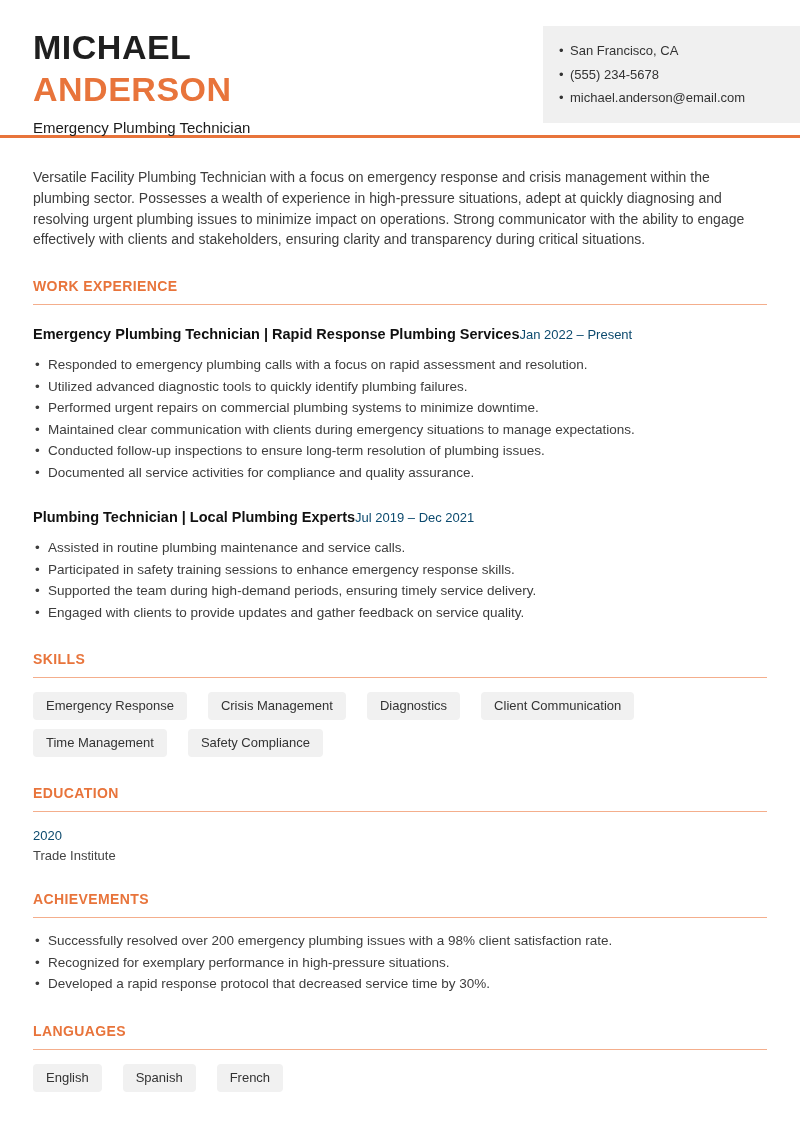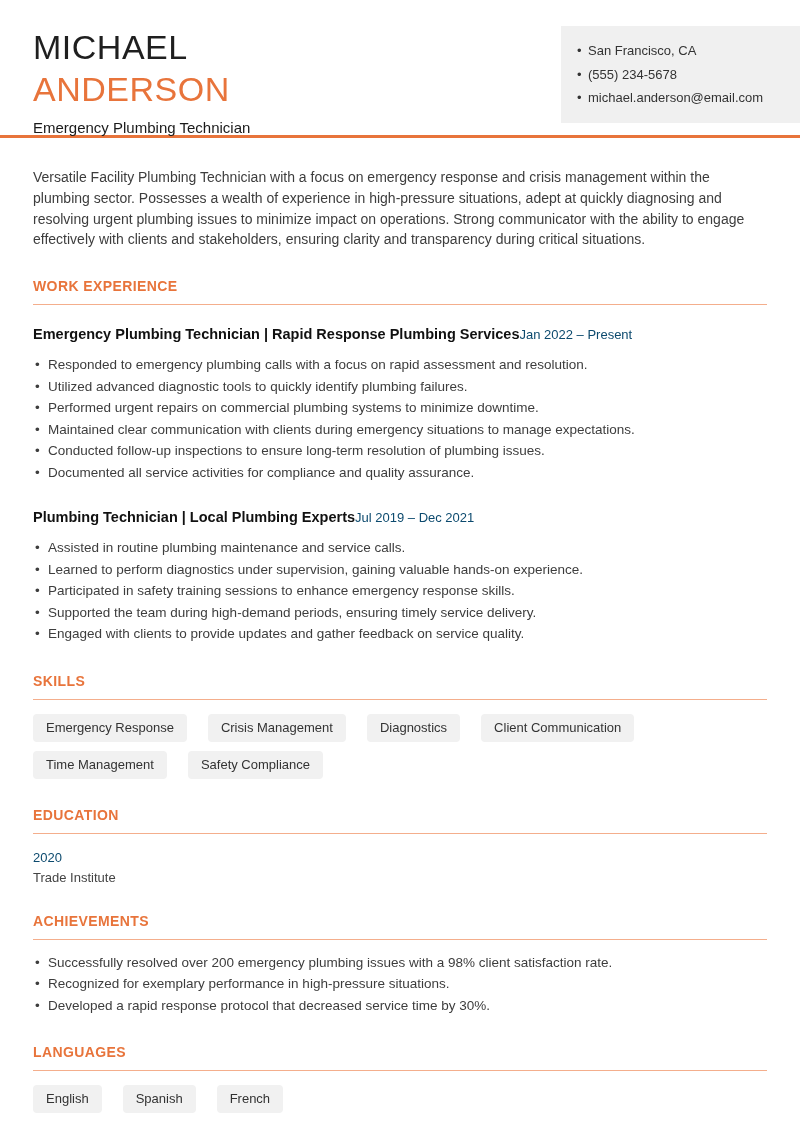--- a/index.html
+++ b/index.html
@@ -25,36 +25,36 @@
   }
 
   
   .header {
     position: relative;
     height: 135px;
     padding: 26px 0 0 33px;
   }
   .name {
     font-size: 34px;
-    font-weight: normal;
+    font-weight: bold;
     line-height: 42px;
     letter-spacing: 0.5px;
   }
   .name .first { display: block; color: #1F1F1F; }
   .name .last  { display: block; color: var(--accent); }
   .role {
     margin-top: 9px;
     font-size: 15px;
     color: #1a1a1a;
   }
   .contact-card {
     position: absolute;
     top: 26px;
     right: 0;
-    width: 239px;
+    width: 257px;
     background: var(--contact-bg);
     padding: 13px 10px 13px 16px;
     margin-left: 44px;
   }
   .contact-card ul { list-style: none; }
   .contact-card li {
     position: relative;
     padding-left: 11px;
     font-size: 13px;
     color: #333;
@@ -198,21 +198,20 @@
         </ul>
       </div>
 
       <div class="job" style="margin-top: 26px;">
         <div class="job-header">
           <span class="job-title">Plumbing Technician | Local Plumbing Experts</span>
           <span class="job-dates">Jul 2019 – Dec 2021</span>
         </div>
         <ul class="bullets">
           <li>Assisted in routine plumbing maintenance and service calls.</li>
-          <li>Learned to perform diagnostics under supervision, gaining valuable hands-on experience.</li>
           <li>Participated in safety training sessions to enhance emergency response skills.</li>
           <li>Supported the team during high-demand periods, ensuring timely service delivery.</li>
           <li>Engaged with clients to provide updates and gather feedback on service quality.</li>
         </ul>
       </div>
     </section>
 
     <section class="section">
       <h2 class="section-heading">SKILLS</h2>
       <div class="tags">

